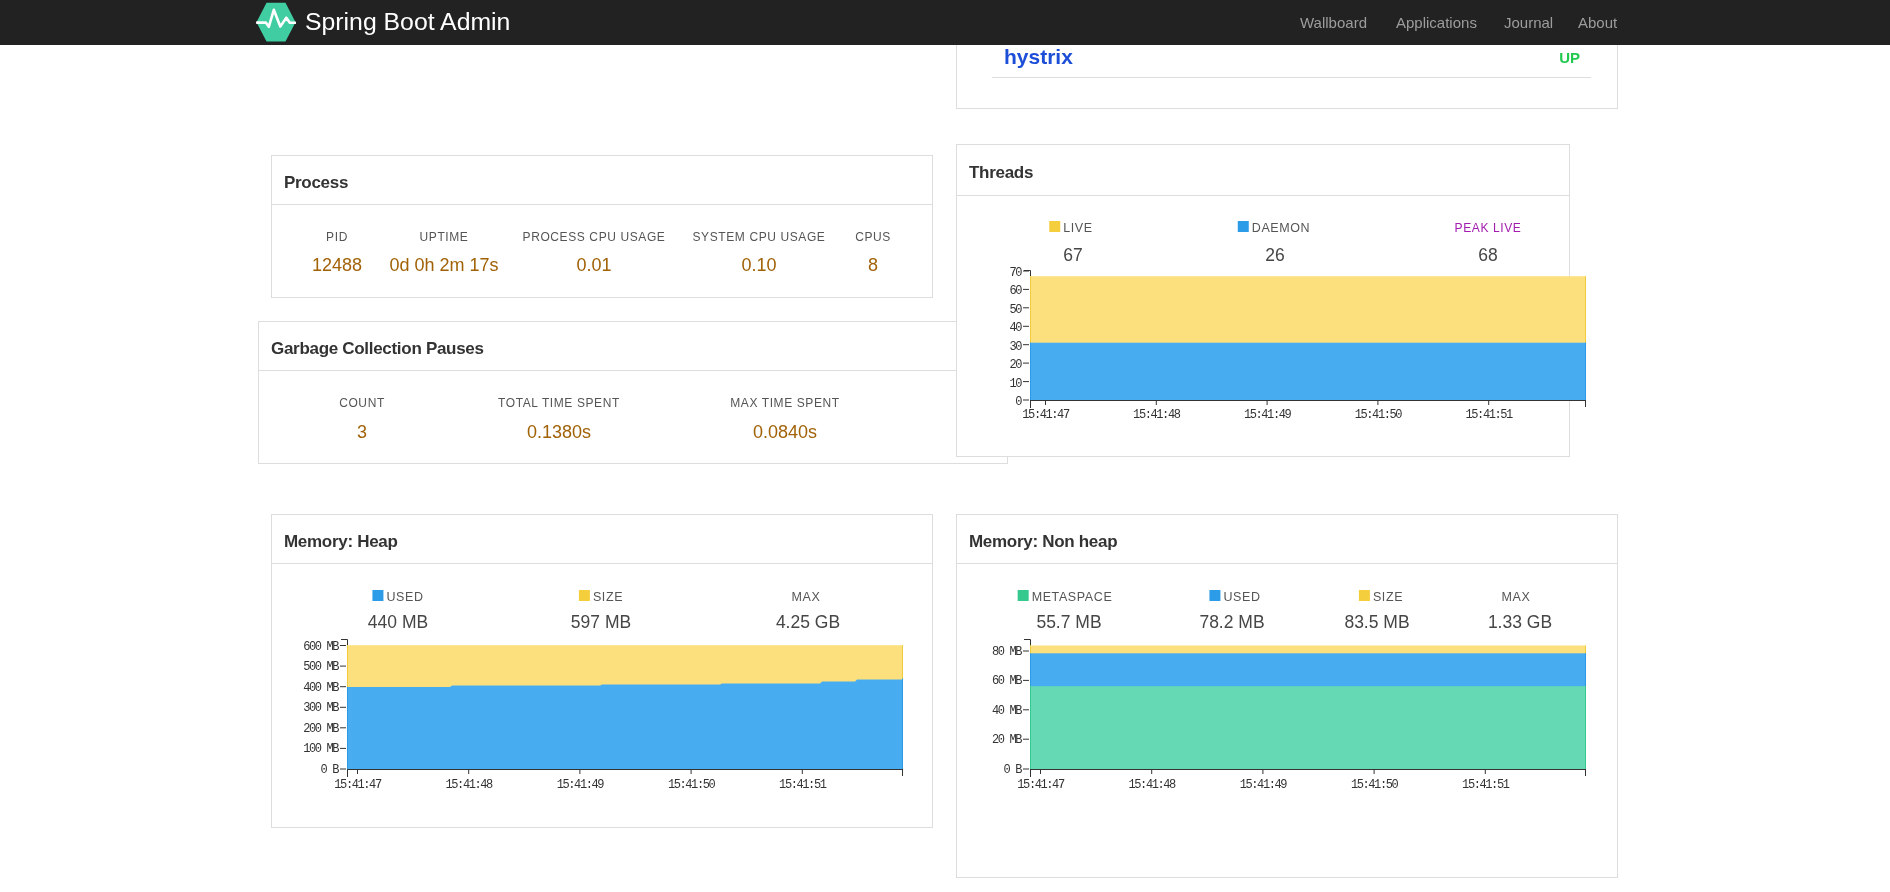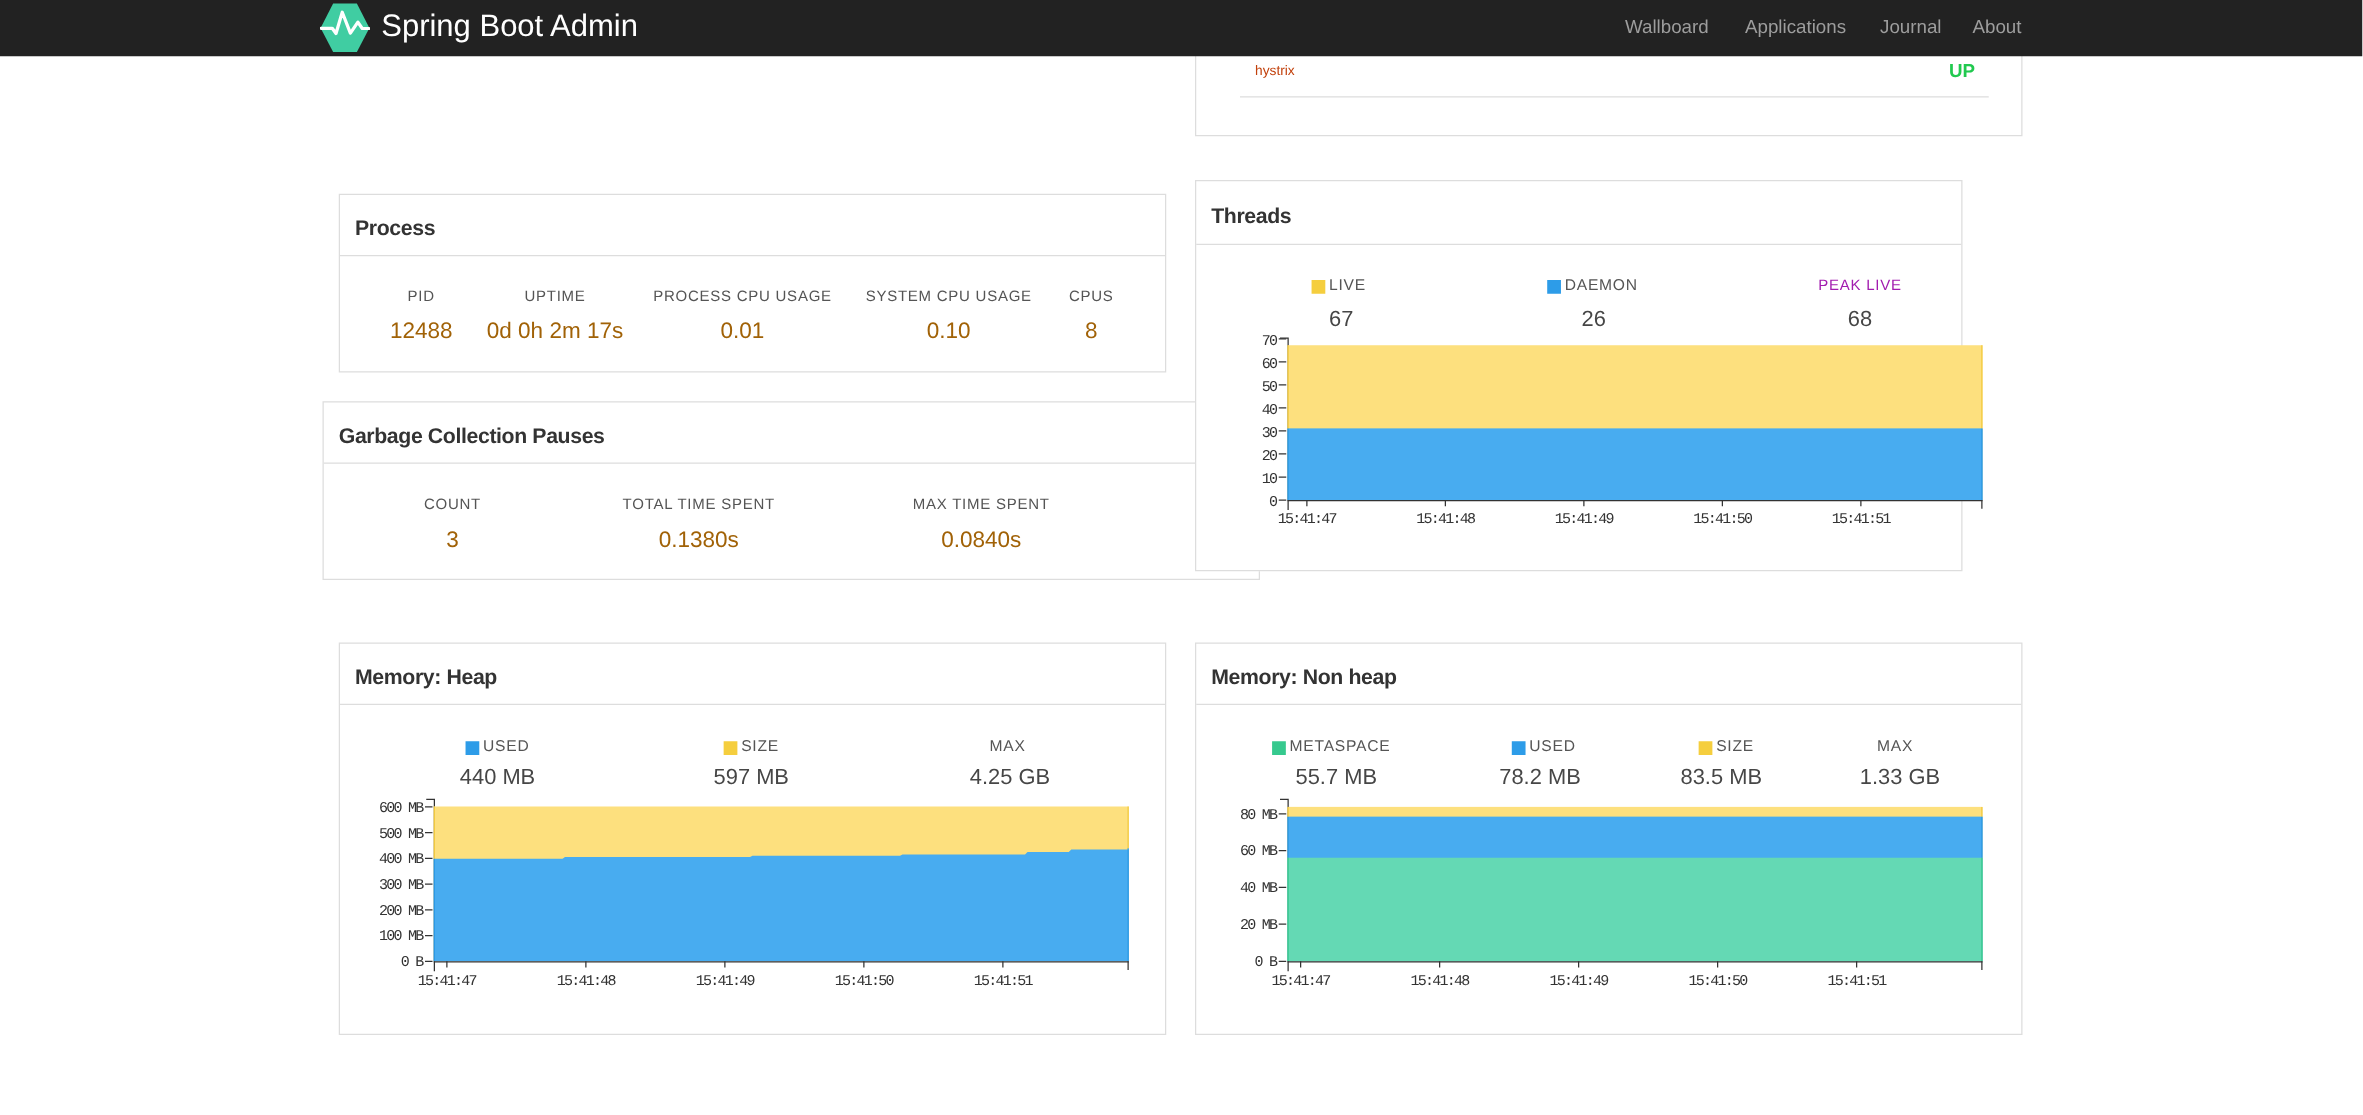--- a/index.html
+++ b/index.html
@@ -4,31 +4,31 @@
 <style>
 *{margin:0;padding:0;box-sizing:border-box}
 html,body{width:1890px;height:892px;background:#fff;font-family:"Liberation Sans",sans-serif;position:relative;overflow:hidden}
 .card{position:absolute;background:#fff;border:1px solid #ddd}
 .title{position:absolute;left:12px;font-size:17px;font-weight:bold;color:#333;letter-spacing:-0.3px;transform:translateY(-50%);white-space:nowrap}
 .hdiv{position:absolute;left:0;width:100%;height:1px;background:#ddd}
 .cell{position:absolute;transform:translate(-50%,-50%);white-space:nowrap}
 .hdr{font-size:12px;color:#555;letter-spacing:0.6px}
 .val{font-size:18px;color:#a16207}
 .bigval{font-size:17.5px;color:#464646}
-.leg{display:flex;align-items:flex-end}
+.leg{display:flex;align-items:flex-start}
 .leg .sq{width:11px;height:11px;margin-right:3px}
 .leg .lt{font-size:12.5px;color:#555;letter-spacing:0.6px}
 .navlink{position:absolute;font-size:15px;color:#9d9d9d;top:22px;transform:translateY(-50%)}
 svg text{font-family:"Liberation Mono",monospace;font-size:12px;letter-spacing:-1.4px;fill:#333}
 </style>
 </head>
 <body>
 
 <div class="card" style="left:956px;top:18px;width:662px;height:91px">
-  <div style="position:absolute;left:47px;top:38px;transform:translateY(-50%);font-size:11px;font-weight:normal;color:#c2410c">hystrix</div>
+  <div style="position:absolute;left:47px;top:38px;transform:translateY(-50%);font-size:21px;font-weight:bold;color:#1d4ed8">hystrix</div>
   <div style="position:absolute;right:37px;top:38px;transform:translateY(-50%);font-size:15px;font-weight:bold;color:#21c94f">UP</div>
   <div style="position:absolute;left:35px;top:58px;width:599px;height:1px;background:#ddd"></div>
 </div>
 
 <div style="position:absolute;left:0;top:0;width:1890px;height:45px;background:#222;z-index:10">
   <svg style="position:absolute;left:256px;top:2px" width="40" height="40" viewBox="0 0 40 40">
     <polygon points="10.5,0.8 29.5,0.8 39.5,20.3 29.5,39.5 10.5,39.5 0.5,20.3" fill="#40cda2"></polygon>
     <polyline points="1,20.6 9.8,20.6 12.8,24.8 17.8,7.8 24.3,24.5 30.3,15.7 33.8,20.8 39,20.8" fill="none" stroke="#fff" stroke-width="2.6" stroke-linecap="round" stroke-linejoin="round"></polyline>
   </svg>
   <div style="position:absolute;left:305px;top:22px;transform:translateY(-50%);font-size:24.8px;font-weight:normal;color:#fff;white-space:nowrap">Spring Boot Admin</div>
@@ -189,21 +189,21 @@
     <g text-anchor="middle">
       <text x="57.5" y="158">15:41:47</text>
       <text x="168.7" y="158">15:41:48</text>
       <text x="279.9" y="158">15:41:49</text>
       <text x="391.1" y="158">15:41:50</text>
       <text x="502.3" y="158">15:41:51</text>
     </g>
   </svg>
 </div>
 
-<div class="card" style="left:956px;top:514px;width:662px;height:314px">
+<div class="card" style="left:956px;top:514px;width:662px;height:364px">
   <div class="title" style="top:27px">Memory: Non heap</div>
   <div class="hdiv" style="top:48px"></div>
   <div class="cell" style="left:108px;top:82px">
       <span class="leg">
         <span class="sq" style="background:#36c98e"></span>
         <span class="lt">METASPACE</span>
       </span>
     </div>
   <div class="cell" style="left:278px;top:82px">
       <span class="leg">

